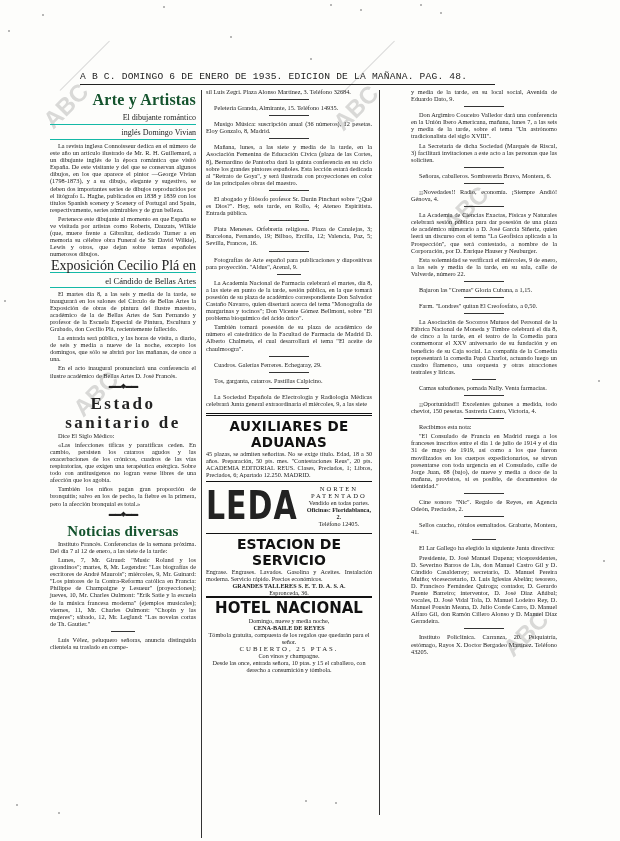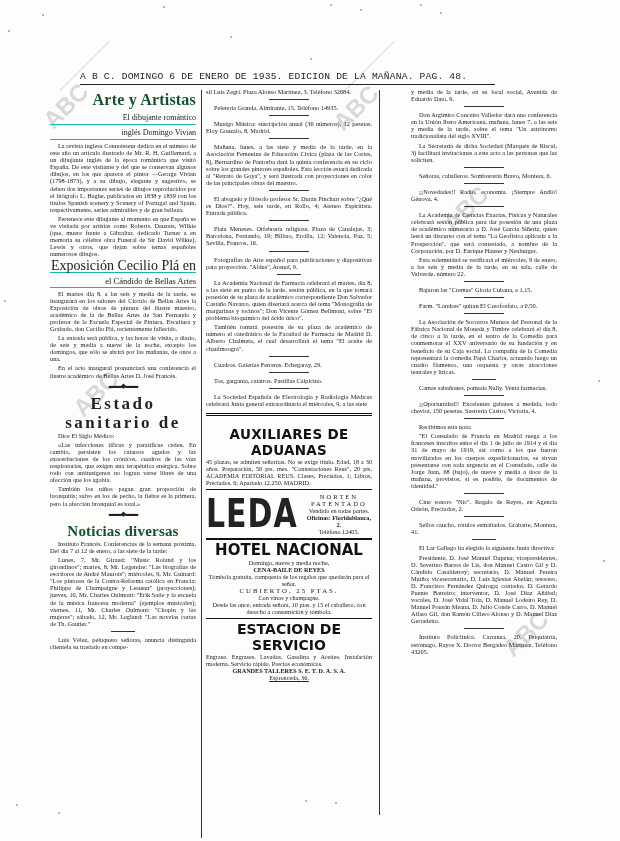--- a/index.html
+++ b/index.html
@@ -108,50 +108,50 @@
     <div class="sep short"></div>
     <p class="p">La Academia Nacional de Farmacia celebrará el martes, día 8, a las siete en punto de la tarde, sesión pública, en la que tomará posesión de su plaza de académico correspondiente Don Salvador Castaño Navarro, quien disertará acerca del tema "Monografía de margarinas y tocinos"; Don Vicente Gómez Bellmont, sobre "El problema bioquímico del ácido úrico".</p>
     <p class="p">También tomará posesión de su plaza de académico de número el catedrático de la Facultad de Farmacia de Madrid D. Alberto Chalmeta, el cual desarrollará el tema "El aceite de chaulmoogra".</p>
     <div class="sep"></div>
     <p class="p">Cuadros. Galerías Ferreres. Echegaray, 29.</p>
     <div class="sep"></div>
     <p class="p">Tos, garganta, catarros. Pastillas Calpicino.</p>
     <div class="sep"></div>
     <p class="p">La Sociedad Española de Electrología y Radiología Médicas celebrará Junta general extraordinaria el miércoles, 9, a las siete</p>
 
-    <div class="ad-box" style="margin-top:6px;border-top:3px double #111;padding-top:10px;">
+    <div class="ad-box" style="margin-top:6px;border-top:3px double #111;padding-top:2px;">
       <div class="ad-title" style="font-size:13.5px;line-height:16px;letter-spacing:.3px;">AUXILIARES DE ADUANAS</div>
       <div class="ad-text" style="text-align:justify;">45 plazas, se admiten señoritas. No se exige título. Edad, 18 a 30 años. Preparación, 50 pts. mes. "Contestaciones Reus", 20 pts. ACADEMIA EDITORIAL REUS. Clases, Preciados, 1; Libros, Preciados, 6; Apartado 12.250. MADRID.</div>
     </div>
 
     <div class="leda-wrap" style="margin-top:3px;">
       <div class="leda">LEDA</div>
       <div style="flex:1;text-align:center;">
         <div class="ad-text" style="letter-spacing:2px;font-size:6.6px;">NORTEN PATENTADO</div>
         <div class="ad-text">Vendido en todas partes.</div>
         <div class="ad-text" style="font-weight:bold;">Oficinas: Floridablanca, 2.</div>
         <div class="ad-text">Teléfono 12405.</div>
       </div>
     </div>
 
+    <div class="ad-box" style="margin-top:3px;border-top:1px solid #111;padding-top:2px;">
+      <div class="ad-title" style="font-size:14px;line-height:16px;">ESTACION DE SERVICIO</div>
+      <div class="ad-text" style="text-align:justify;">Engrase. Engrases. Lavados. Gasolina y Aceites. Instalación moderna. Servicio rápido. Precios económicos.</div>
+      <div class="ad-text" style="font-weight:bold;">GRANDES TALLERES S. E. T. D. A. S. A.</div>
+      <div class="ad-text" style="text-decoration:underline;">Espronceda, 36.</div>
+    </div>
+
     <div class="ad-box" style="padding-top:2px;">
       <div class="ad-title" style="font-size:15px;line-height:17px;">HOTEL NACIONAL</div>
       <div class="ad-text">Domingo, nueve y media noche,</div>
       <div class="ad-text" style="font-weight:bold;">CENA-BAILE DE REYES</div>
       <div class="ad-text">Tómbola gratuita, compuesta de los regalos que quedarán para el señor.</div>
       <div class="ad-text" style="letter-spacing:2px;font-size:6.8px;">CUBIERTO, 25 PTAS.</div>
       <div class="ad-text">Con vinos y champagne.</div>
       <div class="ad-text">Desde las once, entrada señora, 10 ptas. y 15 el caballero, con derecho a consumición y tómbola.</div>
-    </div>
-
-    <div class="ad-box" style="margin-top:3px;border-top:1px solid #111;padding-top:2px;">
-      <div class="ad-title" style="font-size:14px;line-height:16px;">ESTACION DE SERVICIO</div>
-      <div class="ad-text" style="text-align:justify;">Engrase. Engrases. Lavados. Gasolina y Aceites. Instalación moderna. Servicio rápido. Precios económicos.</div>
-      <div class="ad-text" style="font-weight:bold;">GRANDES TALLERES S. E. T. D. A. S. A.</div>
-      <div class="ad-text" style="text-decoration:underline;">Espronceda, 36.</div>
     </div>
   </div>
 
   <div class="col col3">
     <p class="p" style="text-indent:0">y media de la tarde, en su local social, Avenida de Eduardo Dato, 9.</p>
     <div class="sep"></div>
     <p class="p">Don Argimiro Couceiro Valledor dará una conferencia en la Unión Ibero Americana, mañana, lunes 7, a las seis y media de la tarde, sobre el tema "Un astrónomo tradicionalista del siglo XVIII".</p>
     <p class="p">La Secretaría de dicha Sociedad (Marqués de Riscal, 3) facilitará invitaciones a este acto a las personas que las soliciten.</p>
     <div class="sep"></div>
     <p class="p">Señoras, caballeros. Sombrerería Bravo, Montera, 6.</p>

